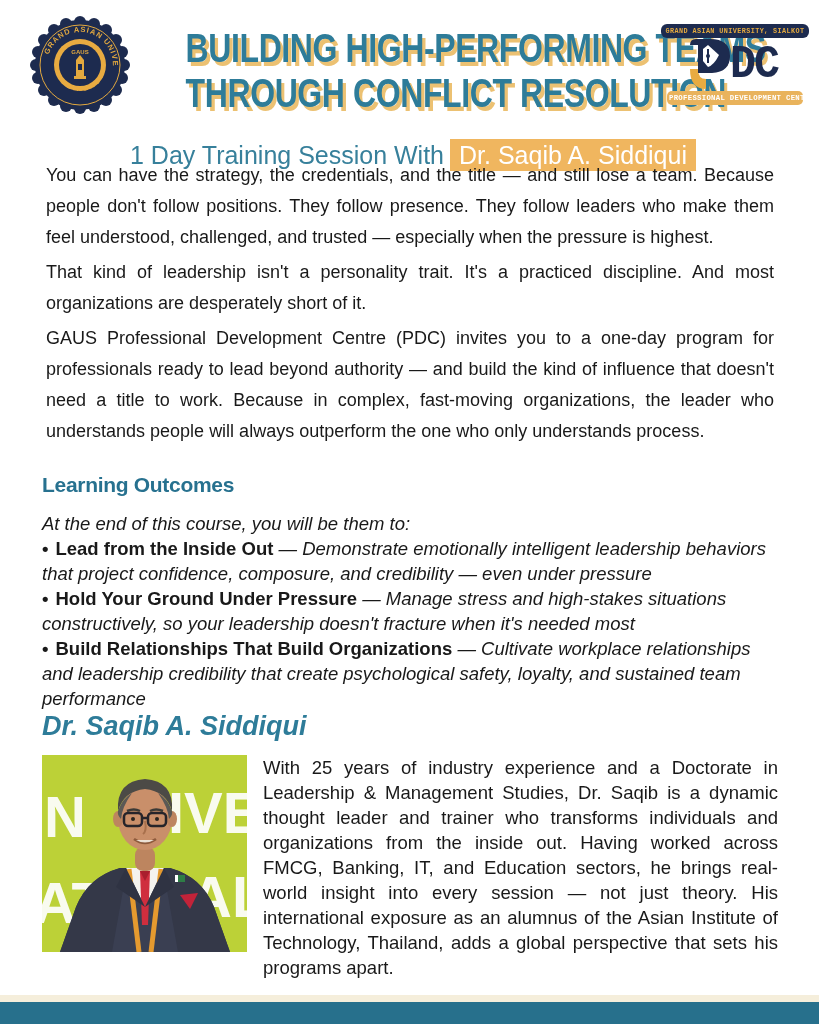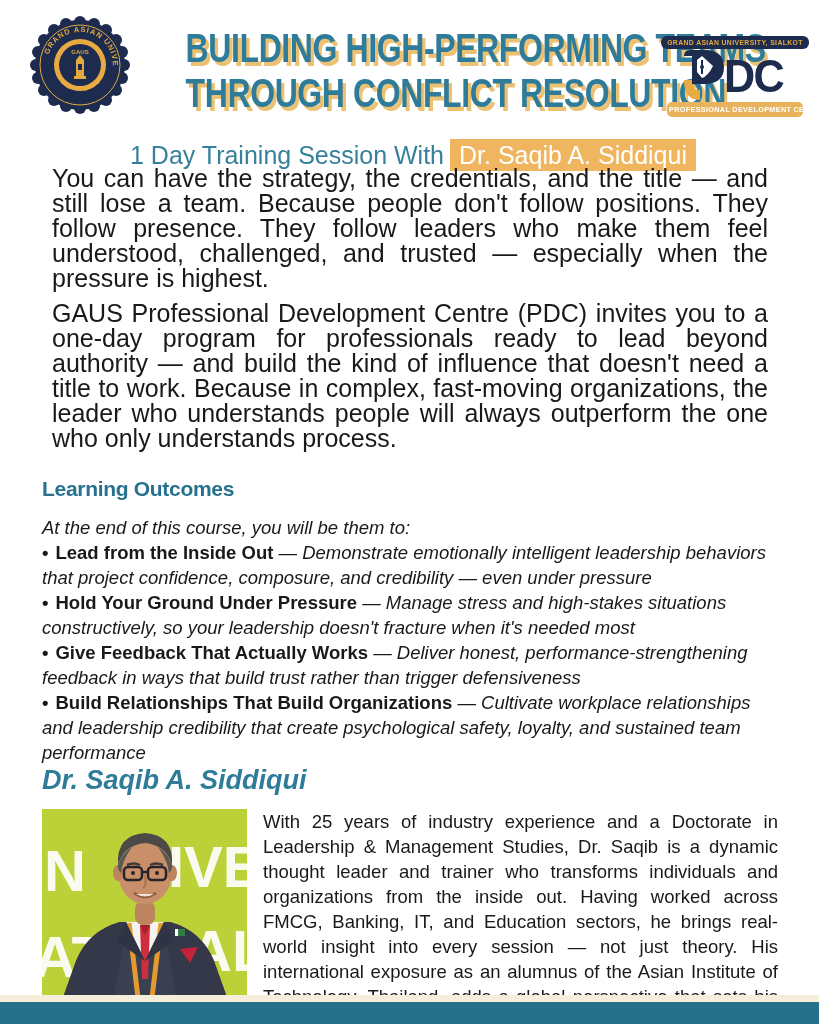--- a/index.html
+++ b/index.html
@@ -12,37 +12,37 @@
   .uni-logo{position:absolute;left:28px;top:12px;width:104px;height:114px;}
   .title-wrap{position:absolute;left:130px;top:26px;width:556px;text-align:center;}
   .title-line{
     font-weight:bold;font-size:40px;line-height:45px;white-space:nowrap;
     color:#2e7c99;letter-spacing:-0.5px;
     transform:scaleX(0.8);transform-origin:50% 50%;
     text-shadow:4px 4px 0 #ecc172;
   }
   .subtitle{margin-top:25px;font-size:25px;color:#37809b;white-space:nowrap;}
   .subtitle .hl{background:#f0b65f;color:#ffffff;padding:2px 9px;margin-left:6px;}
-  .pdc-logo{position:absolute;right:10px;top:36px;width:148px;text-align:center;}
+  .pdc-logo{position:absolute;right:10px;top:24px;width:148px;text-align:center;font-family:Liberation Mono, monospace;}
   .pdc-topbar{
     background:#1d2b4f;border-radius:6px;color:#e3a93f;
     font-size:6.8px;font-weight:bold;letter-spacing:0.4px;
     padding:3px 2px;white-space:nowrap;
   }
   .pdc-mid{display:flex;align-items:center;justify-content:center;height:52px;margin-top:1px;}
   .pdc-dc{font-size:47px;font-weight:bold;color:#1d2b4f;letter-spacing:-2px;
     transform:scaleX(0.92);transform-origin:left center;line-height:52px;}
   .pdc-bottombar{
     background:#e9b35c;border-radius:5px;color:#ffffff;
     font-size:7.3px;font-weight:bold;letter-spacing:0.3px;
     padding:3px 2px;margin:0 6px;white-space:nowrap;
   }
   
   .content{position:absolute;left:42px;top:156px;width:736px;}
-  .intro p{margin:10px;font-size:25px;line-height:25px;text-align:justify;}
+  .intro p{margin:4px;font-size:18px;line-height:31px;text-align:justify;}
   .section-heading{
     margin:21px 0 9px;font-size:21px;line-height:34px;font-weight:bold;color:#27718f;
     letter-spacing:-0.3px;
   }
   .lead-in{font-size:18.5px;line-height:25px;font-style:italic;margin:0;}
   ul.outcomes{list-style:none;margin:0;padding:0;}
   ul.outcomes li{font-size:18.5px;line-height:25px;margin:0;}
   ul.outcomes .bullet{font-weight:bold;margin-right:7px;}
   ul.outcomes b{font-weight:bold;}
   ul.outcomes i{}
@@ -129,29 +129,29 @@
       </svg>
       <span class="pdc-dc">DC</span>
     </div>
     <div class="pdc-bottombar">PROFESSIONAL DEVELOPMENT CENTRE</div>
   </div>
 
   <div class="content">
 
     <div class="intro">
       <p>You can have the strategy, the credentials, and the title — and still lose a team. Because people don't follow positions. They follow presence. They follow leaders who make them feel understood, challenged, and trusted — especially when the pressure is highest.</p>
+      <p>That kind of leadership isn't a personality trait. It's a practiced discipline. And most organizations are desperately short of it.</p>
       <p>GAUS Professional Development Centre (PDC) invites you to a one-day program for professionals ready to lead beyond authority — and build the kind of influence that doesn't need a title to work. Because in complex, fast-moving organizations, the leader who understands people will always outperform the one who only understands process.</p>
     </div>
 
     <h2 class="section-heading">Learning Outcomes</h2>
     <p class="lead-in">At the end of this course, you will be them to:</p>
     <ul class="outcomes">
       <li><span class="bullet">•</span><b>Lead from the Inside Out</b> <i>— Demonstrate emotionally intelligent leadership behaviors that project confidence, composure, and credibility — even under pressure</i></li>
       <li><span class="bullet">•</span><b>Hold Your Ground Under Pressure</b> <i>— Manage stress and high-stakes situations constructively, so your leadership doesn't fracture when it's needed most</i></li>
-      <li><span class="bullet">•</span><b>Give Feedback That Actually Works</b> <i>— Deliver honest, performance-strengthening feedback in ways that build trust rather than trigger defensiveness</i></li>
       <li><span class="bullet">•</span><b>Build Relationships That Build Organizations</b> <i>— Cultivate workplace relationships and leadership credibility that create psychological safety, loyalty, and sustained team performance</i></li>
     </ul>
 
     <div class="trainer-name">Dr. Saqib A. Siddiqui</div>
 
     <div class="trainer-row">
       <div class="trainer-photo">
         <svg width="205" height="197" viewBox="0 0 205 197">
           <rect x="0" y="0" width="205" height="197" fill="#bcd137"></rect>
           <g fill="#ffffff" opacity="0.92" font-family="Liberation Sans, sans-serif" font-weight="bold">

